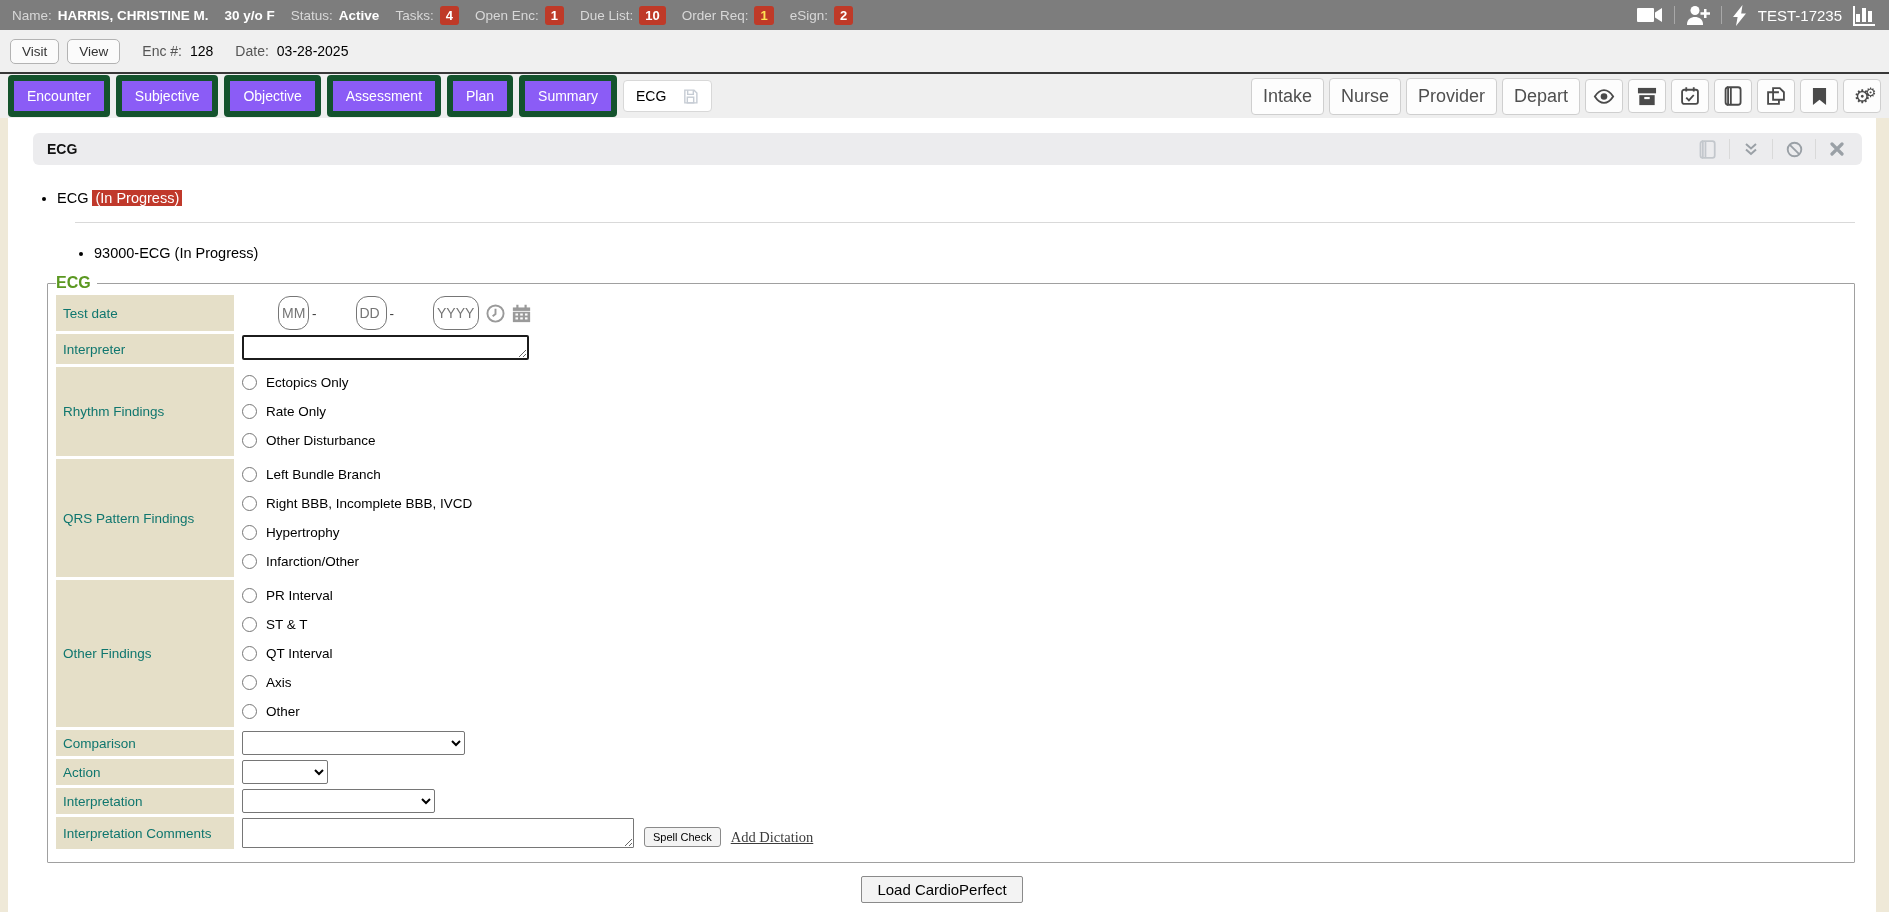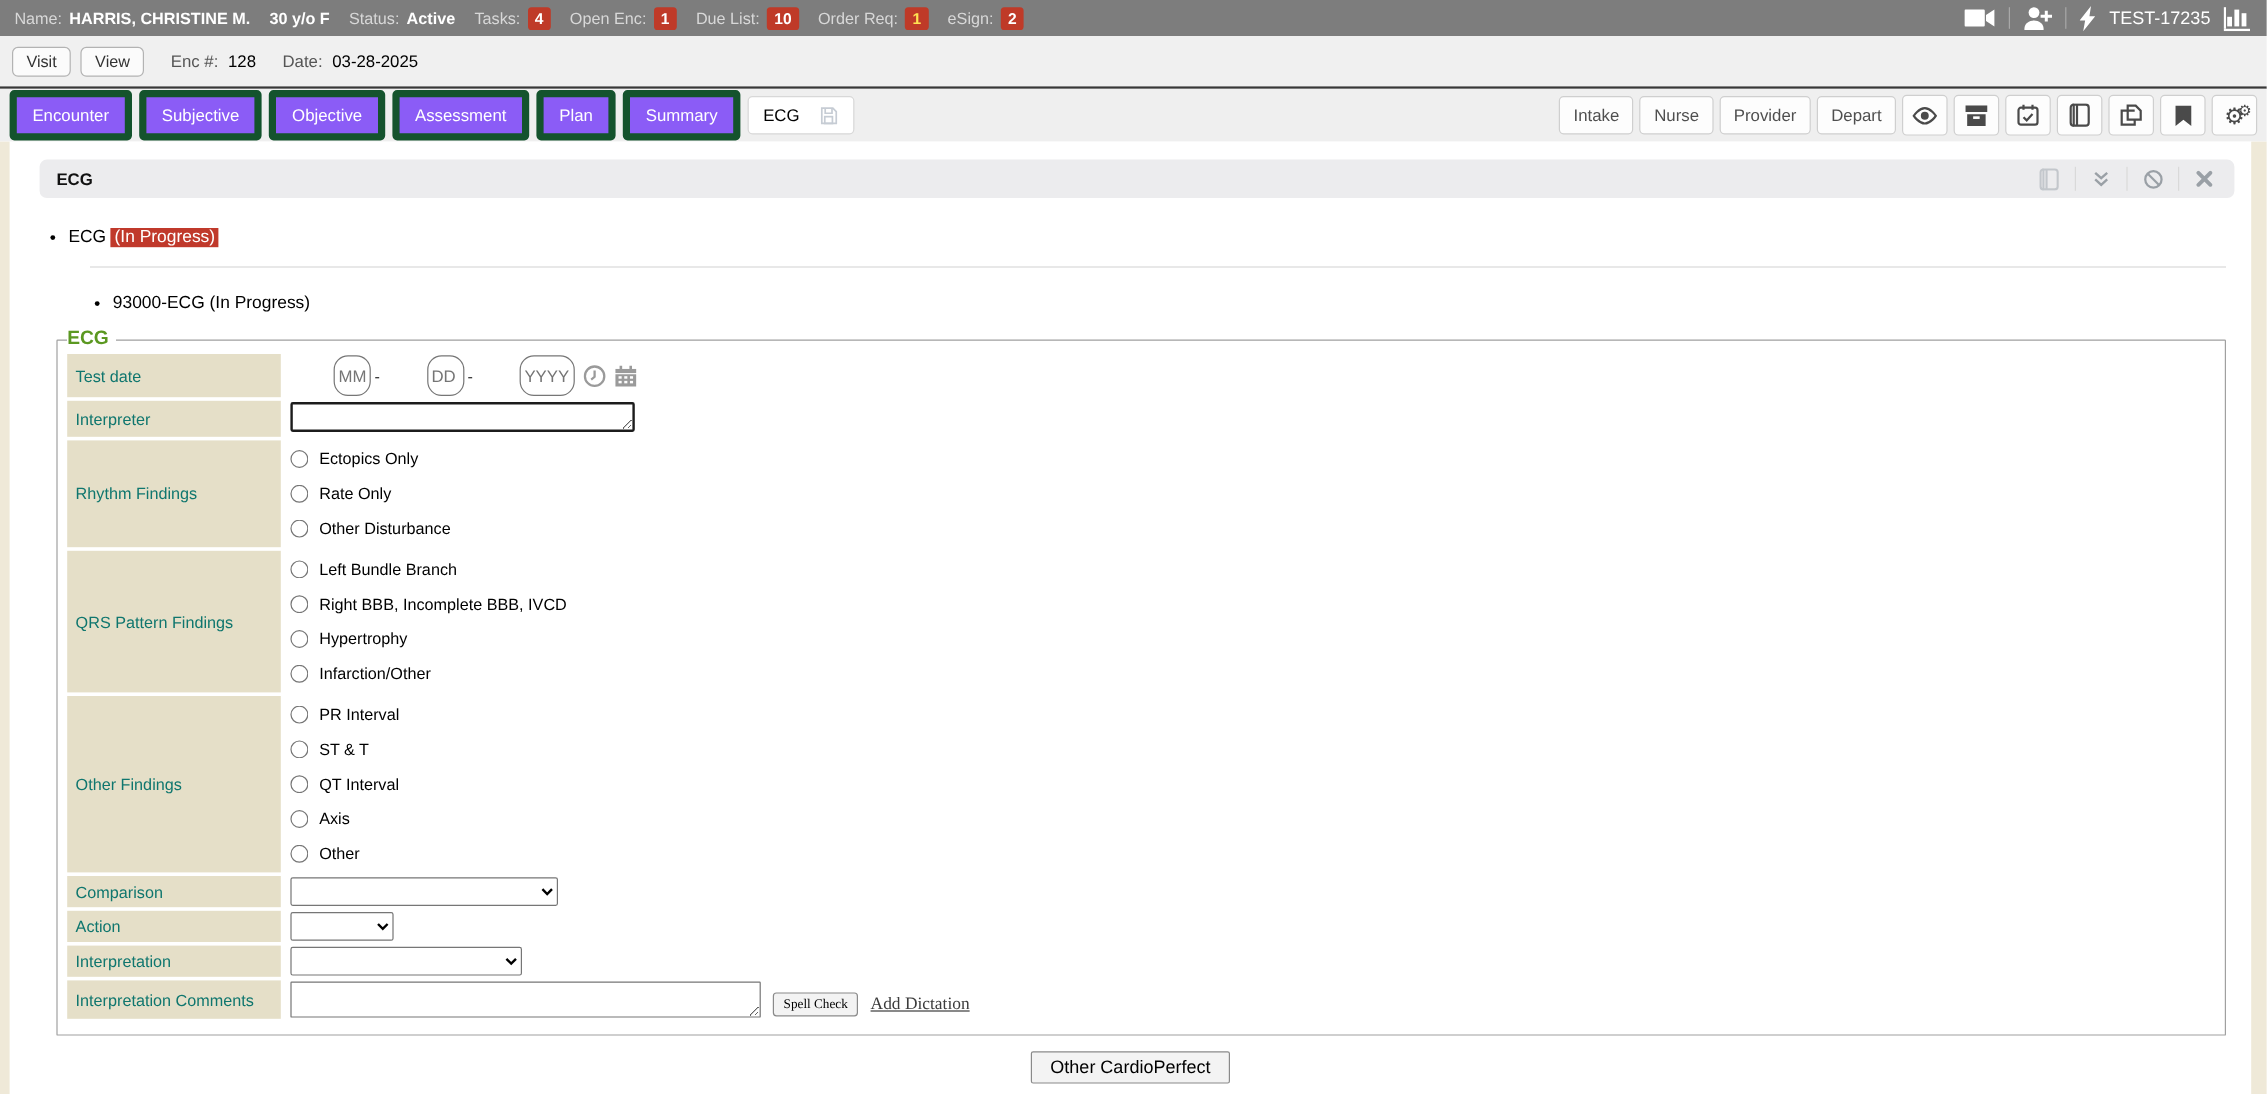--- a/index.html
+++ b/index.html
@@ -54,21 +54,21 @@
     padding:7px 13px; font-size:14px; font-family:inherit; cursor:pointer;
   }
   .ecg-tab {
     background:#fff; border:1px solid #d8d8d8; border-radius:4px;
     padding:5px 12px; display:flex; align-items:center; gap:16px;
     font-size:14px; color:#000; height:32px;
   }
   .toolbar-right { margin-left:auto; display:flex; align-items:center; gap:5px; }
   .btn-stage {
     background:#fdfdfd; border:1px solid #cfcfcf; border-radius:4px;
-    padding:7px 11px; font-size:14px; color:#4f4f4f;
+    padding:7px 11px; font-size:18px; color:#4f4f4f;
     font-family:inherit; cursor:pointer;
   }
   .btn-icon {
     background:#fdfdfd; border:1px solid #cfcfcf; border-radius:4px;
     width:38px; height:34px; display:flex; align-items:center; justify-content:center;
     cursor:pointer; padding:0;
   }
 
   
   .content {
@@ -125,21 +125,21 @@
   }
   .sel-comparison { width:223px; } .sel-action { width:86px; } .sel-interp { width:193px; }
 
   .comments-row { display:flex; align-items:flex-end; gap:10px; }
   textarea.comments-ta {
     width:392px; height:30px; border:1px solid #767676; border-radius:1px;
     font-family:inherit; font-size:13.5px; resize:both; padding:2px 4px;
   }
   .btn-spell {
     font-size:11px; padding:3px 8px; border:1px solid #8a8a8a; background:#f3f3f3;
-    border-radius:3px; font-family:Liberation Serif, serif; cursor:pointer; margin-bottom:1px; white-space:nowrap;
+    border-radius:3px; font-family:Liberation Sans, sans-serif; cursor:pointer; margin-bottom:1px; white-space:nowrap;
   }
   .link-dictation { font-size:14.5px; color:#3c3c3c; text-decoration:underline; margin-bottom:2px; cursor:pointer; white-space:nowrap;font-family:Liberation Serif, serif; }
 
   .load-row { display:flex; justify-content:center; margin-top:13px; }
   .btn-load {
     font-size:15px; padding:4px 15px; border:1px solid #8a8a8a; background:#f3f3f3;
     border-radius:2px; color:#000; font-family:inherit; cursor:pointer;
   }
   .footer-row { display:flex; justify-content:center; gap:15px; margin-top:13px; }
   .btn-foot {
@@ -513,21 +513,21 @@
             <button class="btn-spell">Spell Check</button>
             <span class="link-dictation">Add Dictation</span>
           </span>
         </td>
       </tr>
     </tbody>
       </table>
   </fieldset>
 
   <div class="load-row">
-    <button class="btn-load">Other CardioPerfect</button>
+    <button class="btn-load">Load CardioPerfect</button>
   </div>
 
   <div class="footer-row">
     <button class="btn-foot">
       
     </button>
     <button class="btn-foot">
       
     </button>
   </div>

